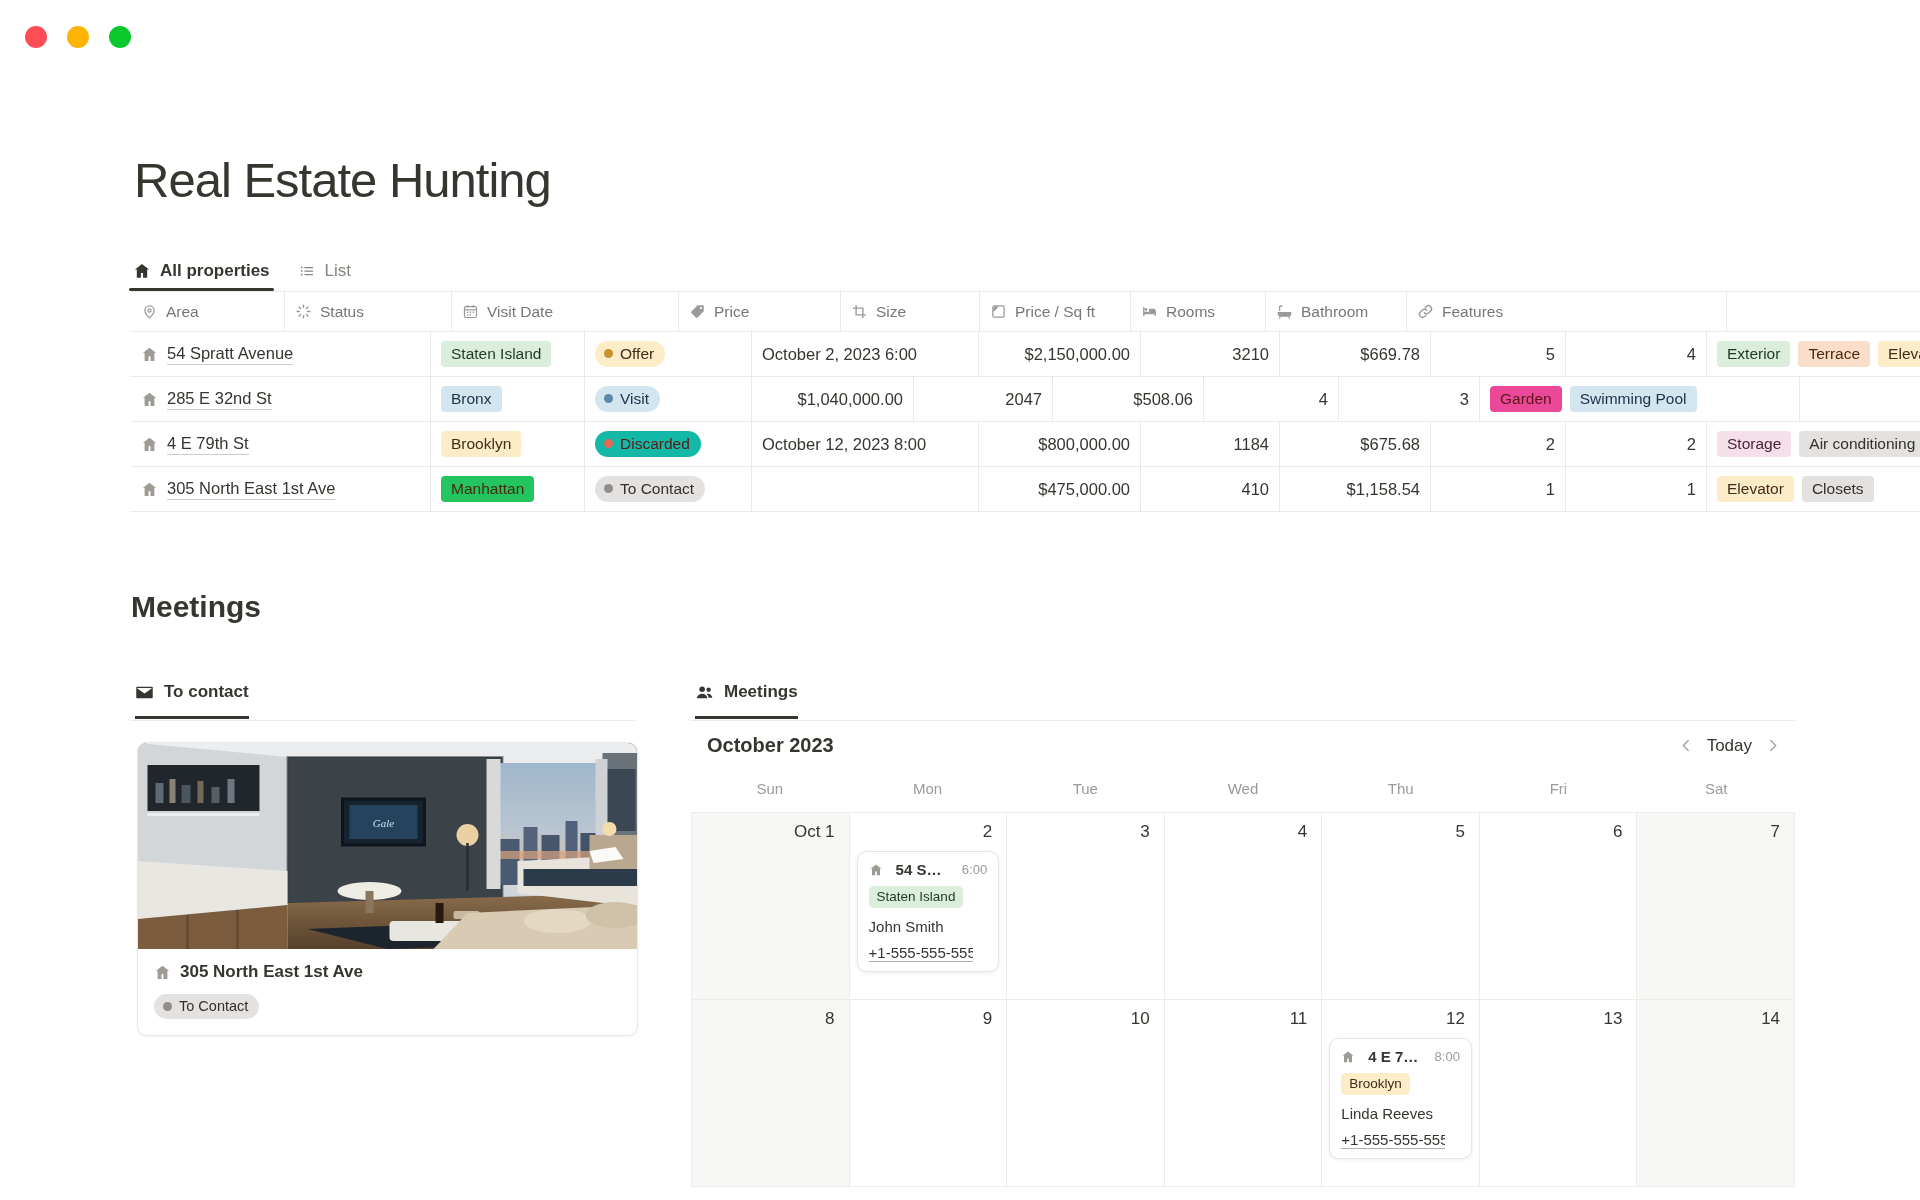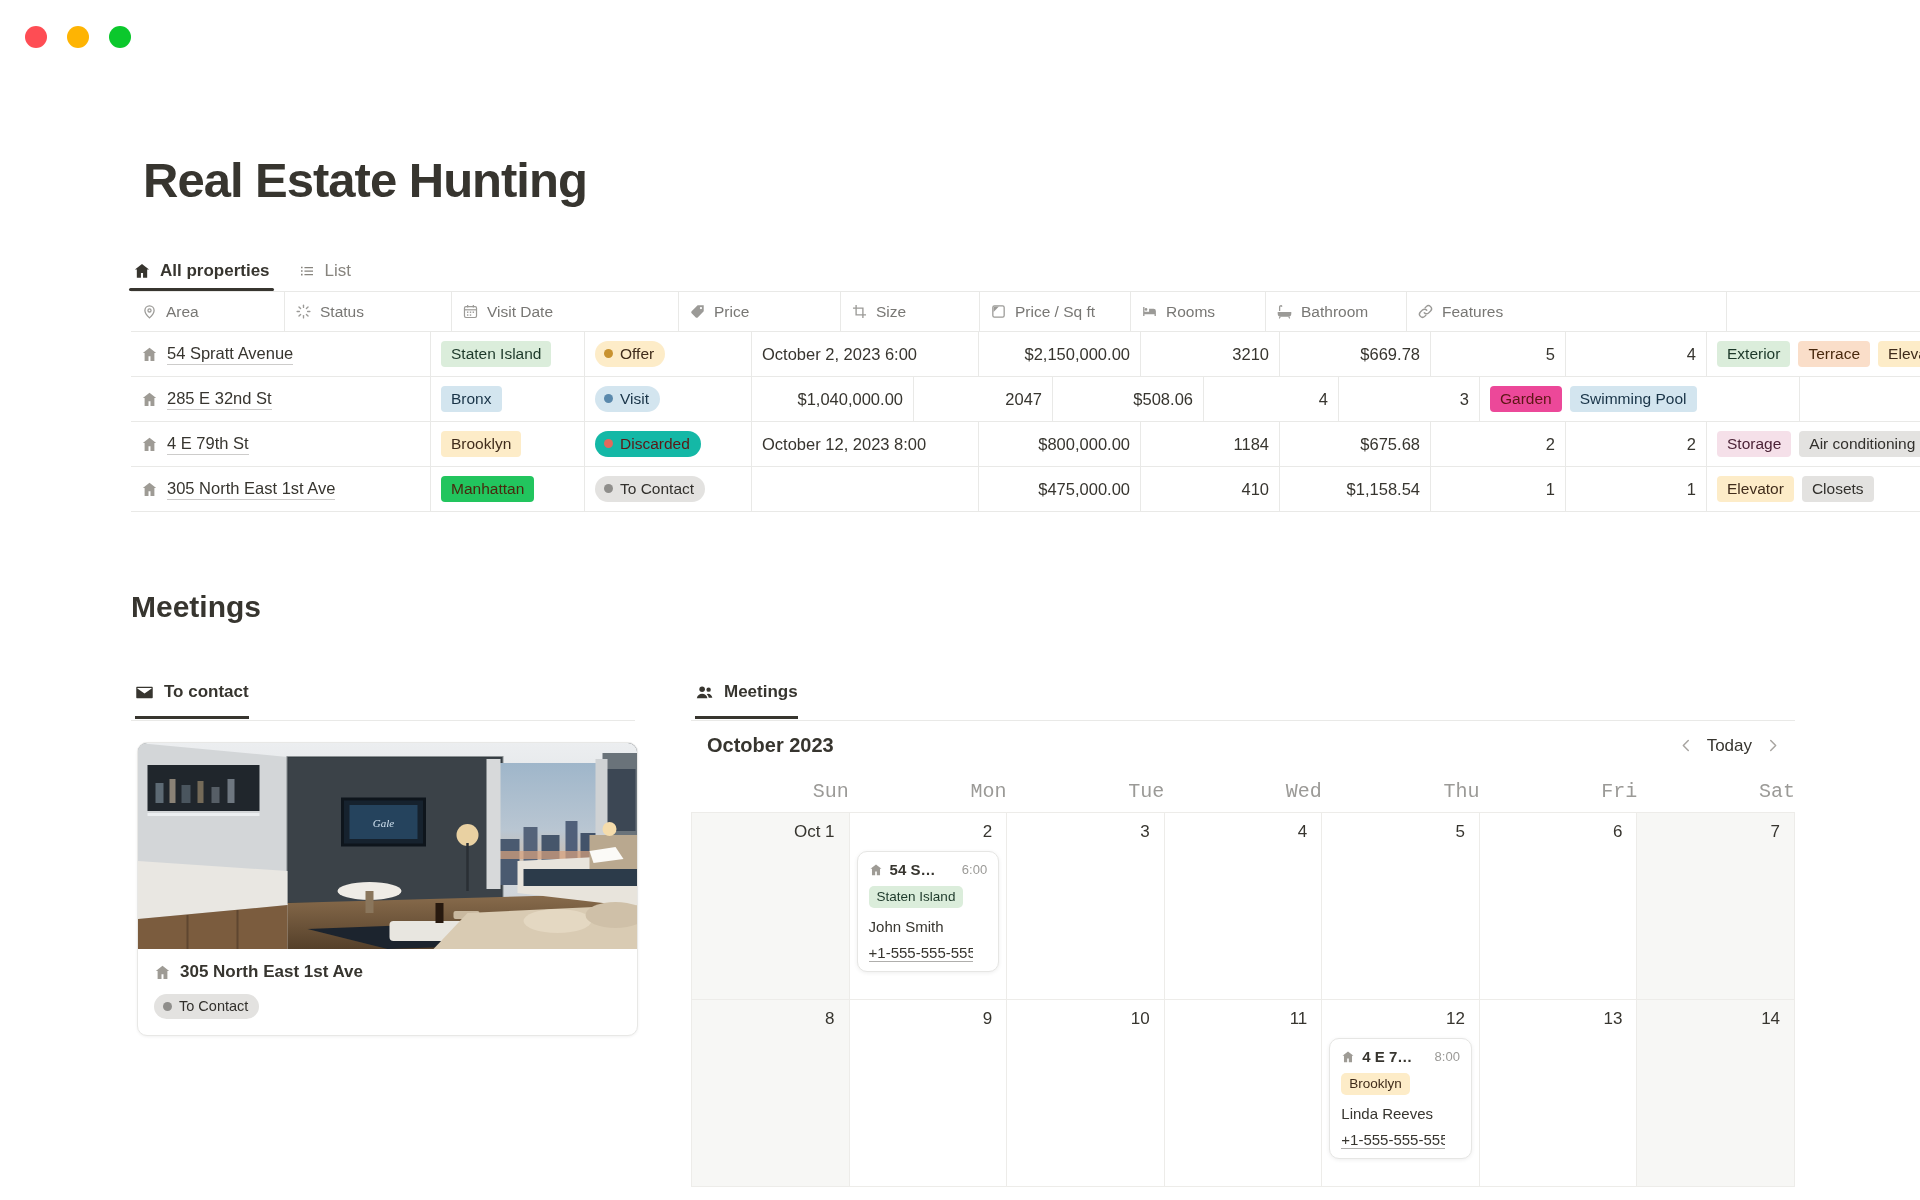--- a/index.html
+++ b/index.html
@@ -1,21 +1,21 @@
 <!DOCTYPE html>
 <html><head>
 <meta charset="utf-8">
 <style>
   html,body{margin:0;padding:0;width:1920px;height:1200px;overflow:hidden;background:#fff;
     font-family:"Liberation Sans","DejaVu Sans",sans-serif;color:#37352F;}
   
   .traffic{position:absolute;left:25px;top:26px;display:flex;gap:20px;}
   .traffic span{width:22px;height:22px;border-radius:50%;display:block;}
   
-  .page-title{position:absolute;left:143px;top:152px;font-size:49px;font-weight:700;letter-spacing:-1px;margin:0;}
+  .page-title{position:absolute;left:134px;top:152px;font-size:49px;font-weight:400;letter-spacing:-1px;margin:0;}
   
   .view-tabs{position:absolute;left:133px;top:250px;height:41px;display:flex;gap:28px;z-index:3;}
   .vtab{display:flex;align-items:center;gap:9px;font-size:17px;font-weight:600;position:relative;cursor:pointer;}
   .vtab .icon{display:flex;}
   .vtab .icon svg{width:18px;height:18px;}
   .vtab.active{color:#37352F;}
   .vtab.inactive{color:#87847E;font-weight:500;}
   .vtab.active .underline{position:absolute;left:-4px;right:-4px;bottom:0;height:3px;background:#37352F;border-radius:2px;}
   
   .ptable{position:absolute;left:131px;top:291px;width:1896px;border-top:1px solid #E9E9E7;}
@@ -56,33 +56,33 @@
   .pcard .pillrow{margin-top:12px;}
   .pcard .pill{font-size:14.5px;}
   
   .cal-head{position:absolute;left:16px;right:14px;top:58px;display:flex;align-items:center;}
   .cal-month{font-size:20px;font-weight:600;}
   .cal-nav{margin-left:auto;display:flex;align-items:center;gap:12px;}
   .chev{display:flex;color:#A8A5A1;cursor:pointer;}
   .chev svg{width:17px;height:17px;}
   .today-btn{font-size:17px;color:#37352F;cursor:pointer;}
   .weekdays{position:absolute;left:0;right:0;top:104px;display:flex;}
-  .weekdays div{flex:1;text-align:right;font-size:20px;color:#9B9A97;font-family:Liberation Mono, monospace;}
+  .weekdays div{flex:1;text-align:center;font-size:15px;color:#9B9A97;}
   .cal-grid{position:absolute;left:0;right:0;top:136px;border:1px solid #EDECE9;border-bottom:none;}
   .cal-row{display:flex;height:186px;border-bottom:1px solid #EDECE9;}
   .cal-cell{flex:1;min-width:0;border-right:1px solid #EDECE9;box-sizing:border-box;position:relative;}
   .cal-cell:last-child{border-right:none;}
   .cal-cell.weekend{background:#F7F7F5;}
   .day-num{text-align:right;padding:9px 14px 0;font-size:17px;color:#37352F;}
   .ev-card{margin:9px 7px 0;background:#fff;border:1px solid #E6E6E4;border-radius:10px;
            box-shadow:0 1px 4px rgba(15,15,15,.07);padding:9px 11px;cursor:pointer;}
   .ev-title{display:flex;align-items:center;gap:7px;}
   .ev-title .house svg{width:14px;height:14px;}
   .ev-title .house{margin-right:0;}
-  .ev-name{font-size:15px;font-weight:700;overflow:hidden;text-overflow:ellipsis;white-space:nowrap;}
+  .ev-name{font-size:15px;font-weight:700;overflow:hidden;text-overflow:ellipsis;white-space:nowrap;margin-left:6px;}
   .ev-time{margin-left:auto;font-size:13px;color:#9B9A97;flex:none;}
   .ev-pill{margin-top:8px;}
   .ev-pill .pill{font-size:13.5px;padding:2px 8px;border-radius:5px;}
   .ev-contact{margin-top:10px;font-size:15px;}
   .ev-phone{margin-top:9px;font-size:15px;max-width:104px;overflow:hidden;white-space:nowrap;
             border-bottom:1px solid rgba(55,53,47,.4);cursor:pointer;}
 </style>
 </head>
 <body>
 

